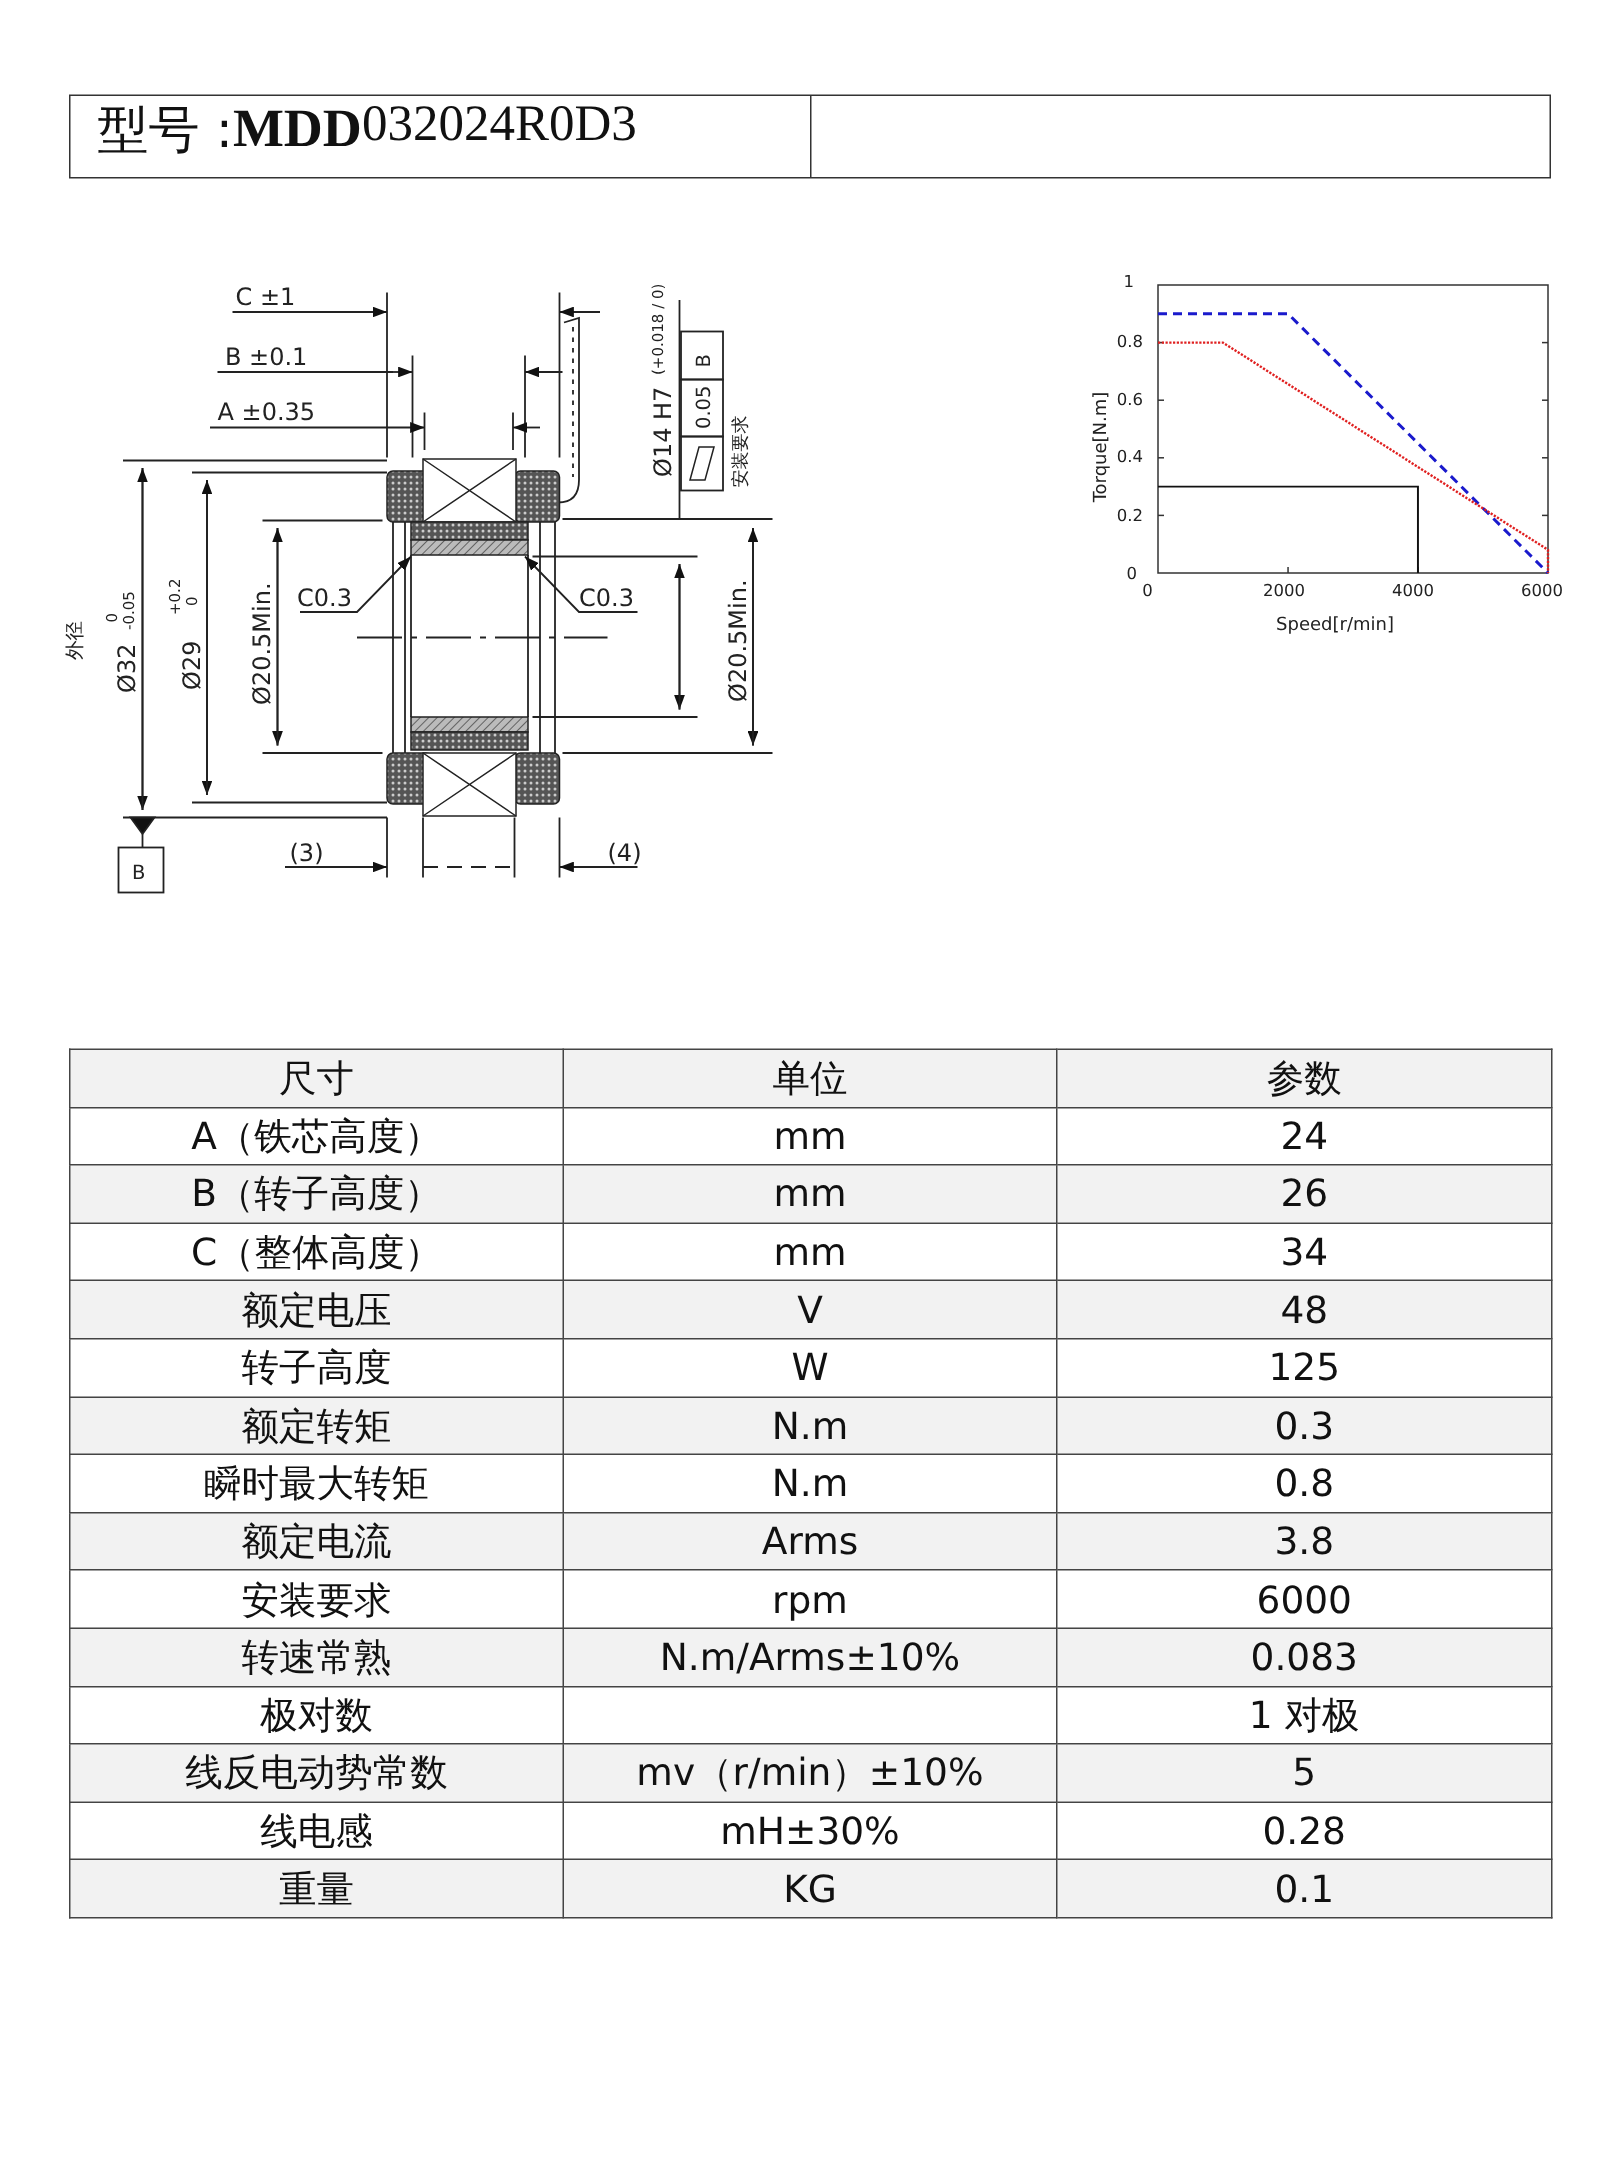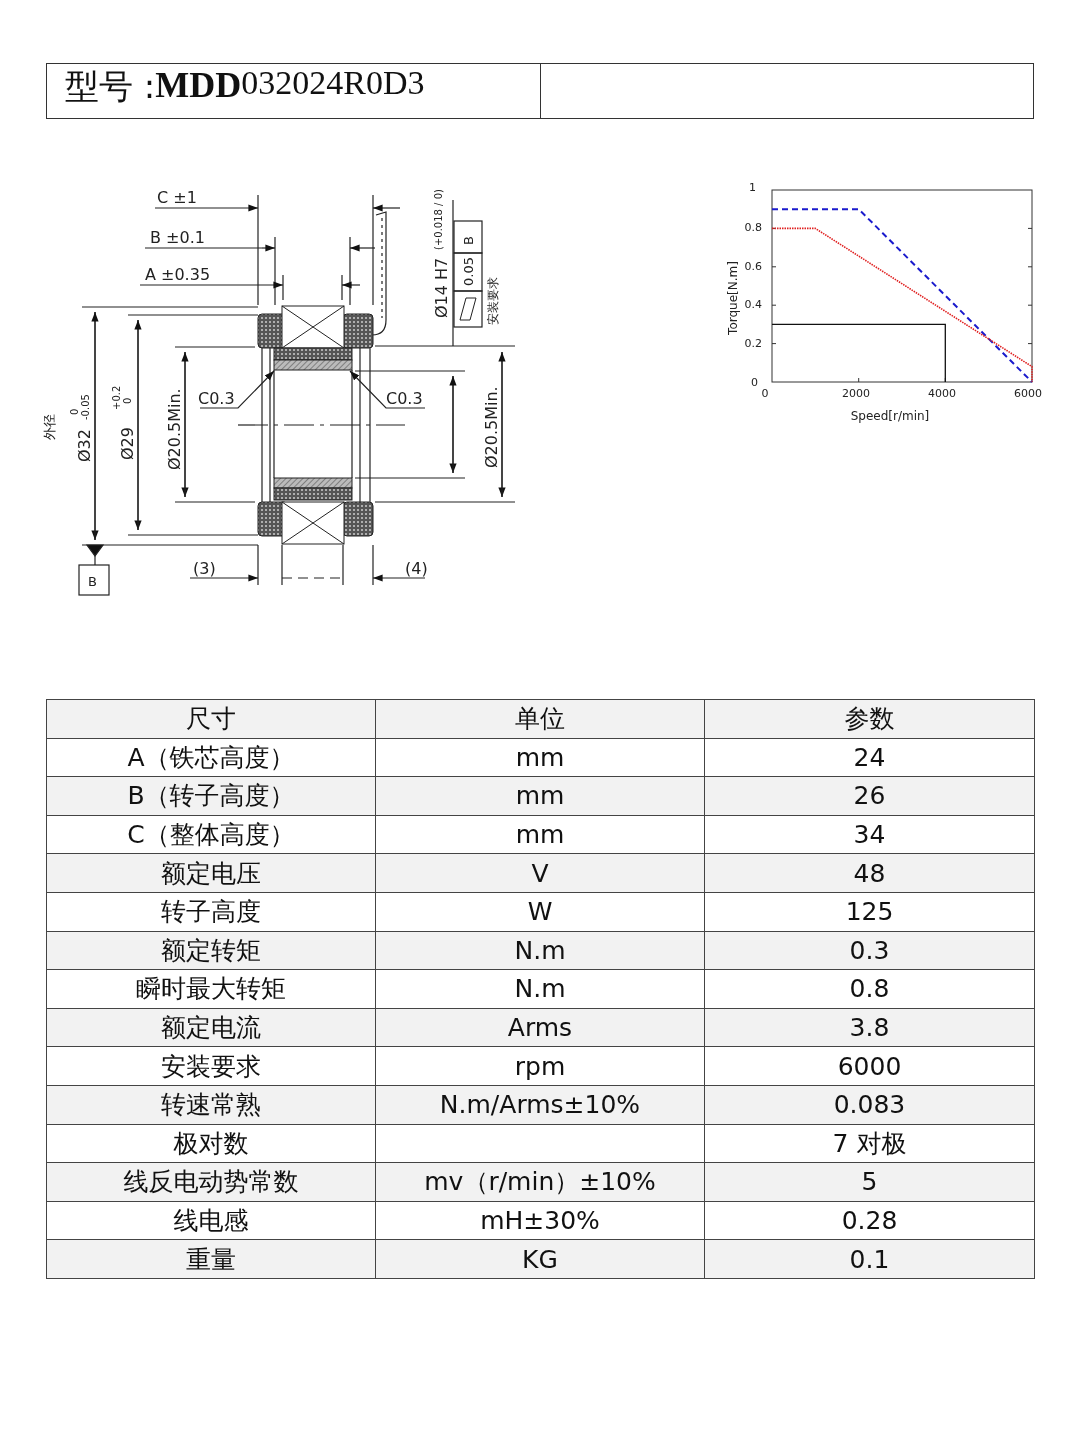--- a/index.html
+++ b/index.html
@@ -256,21 +256,21 @@
         <td>6000</td>
       </tr>
     <tr>
         <td>转速常熟</td>
         <td>N.m/Arms±10%</td>
         <td>0.083</td>
       </tr>
     <tr>
         <td>极对数</td>
         <td></td>
-        <td>7 对极</td>
+        <td>1 对极</td>
       </tr>
     <tr>
         <td>线反电动势常数</td>
         <td>mv（r/min）±10%</td>
         <td>5</td>
       </tr>
     <tr>
         <td>线电感</td>
         <td>mH±30%</td>
         <td>0.28</td>

